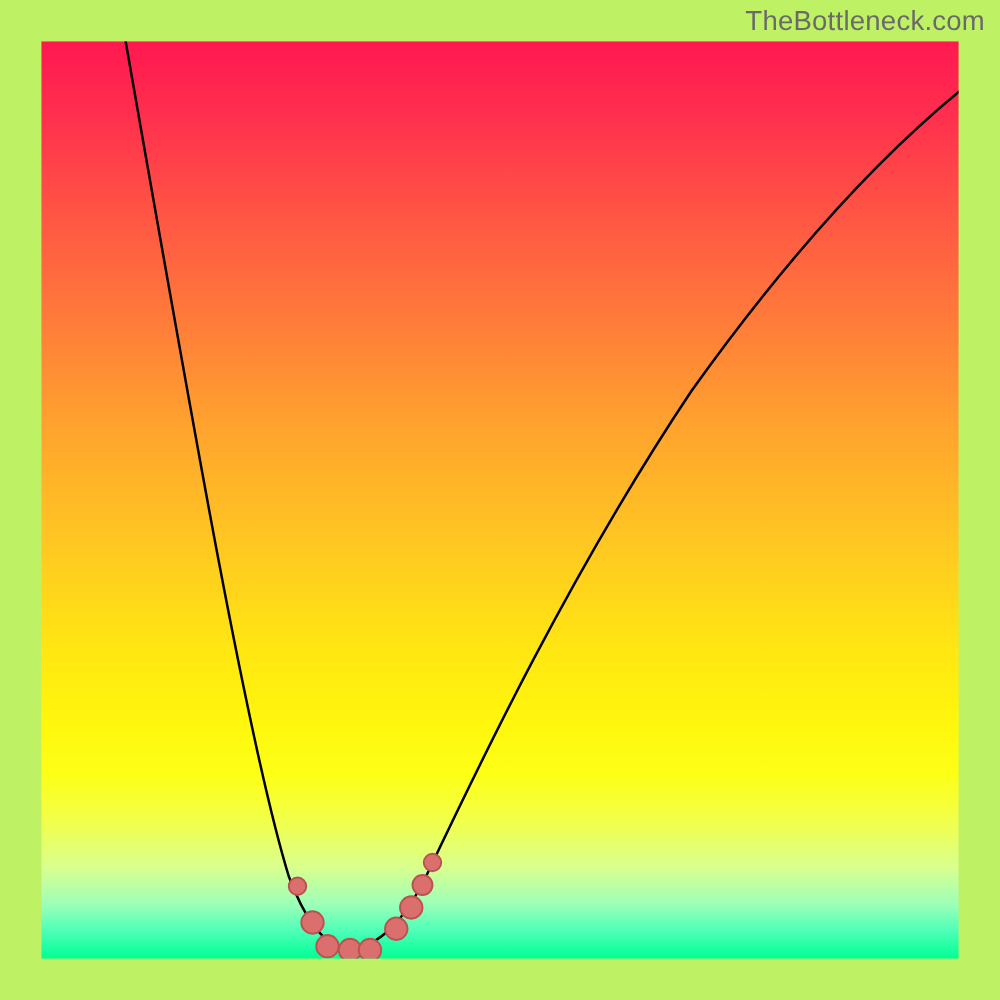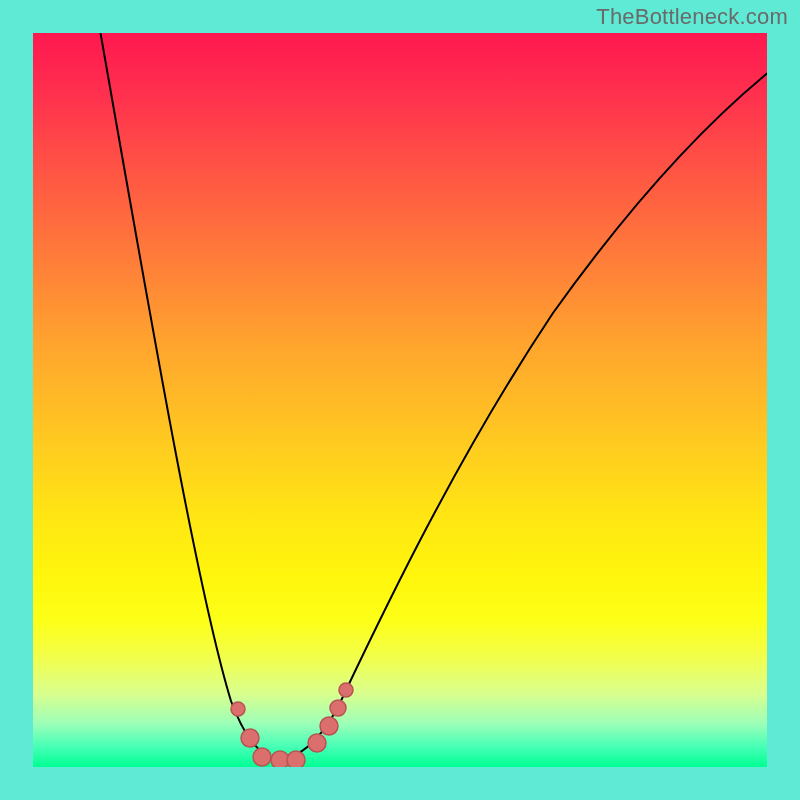--- a/index.html
+++ b/index.html
@@ -10,21 +10,21 @@
     background: #000;
     overflow: hidden;
     font-family: Arial, Helvetica, sans-serif;
   }
   .frame {
     position: absolute;
     left: 0;
     top: 0;
     width: 800px;
     height: 800px;
-    background: #5eead4;
+    background: #bef264;
   }
   .plot-area {
     position: absolute;
     left: 33px;
     top: 33px;
     width: 734px;
     height: 734px;
     overflow: hidden;
   }
   .gradient {

